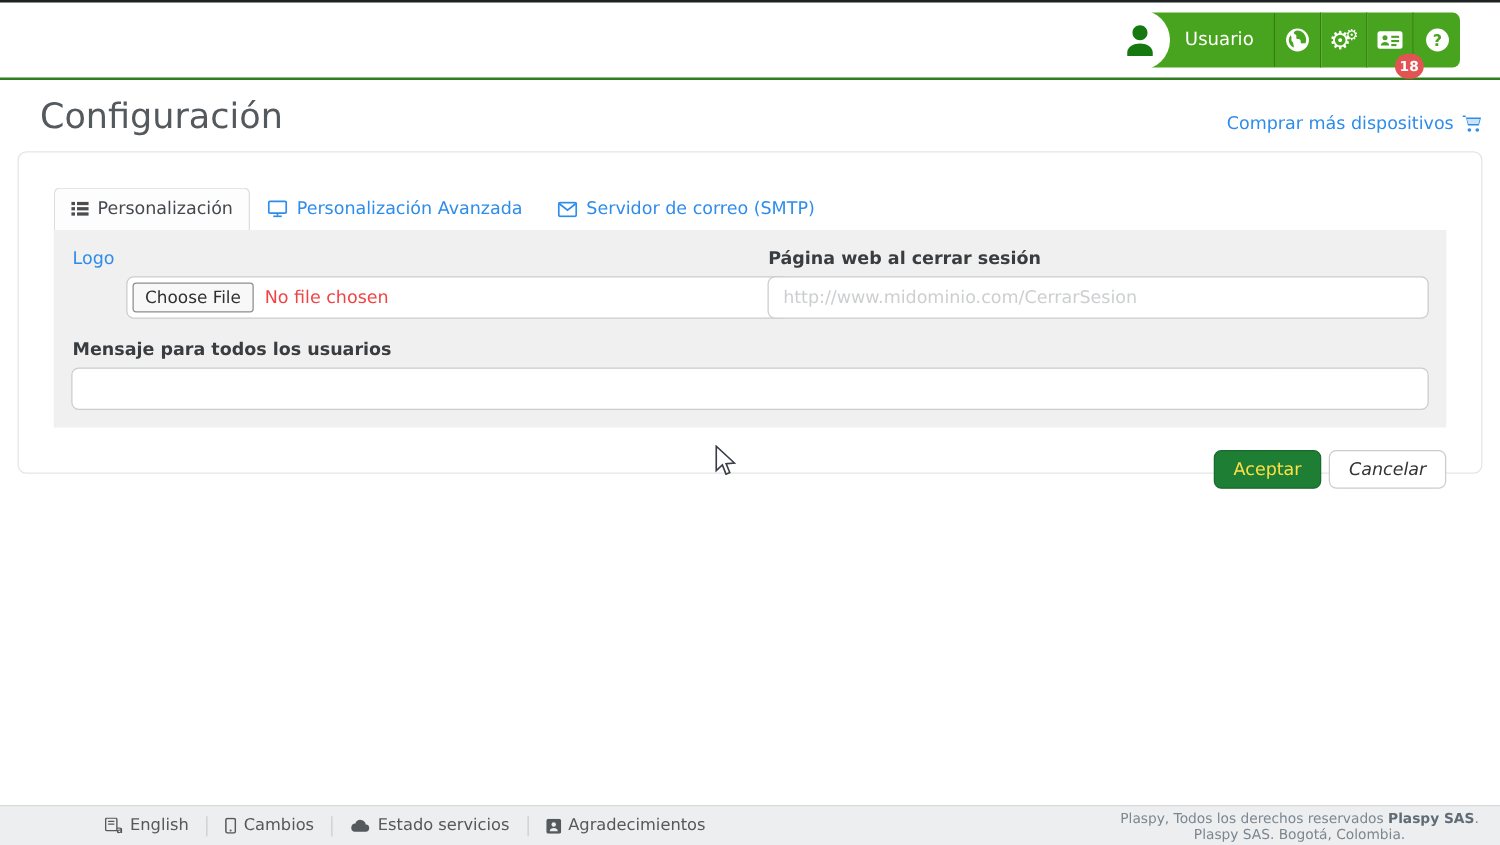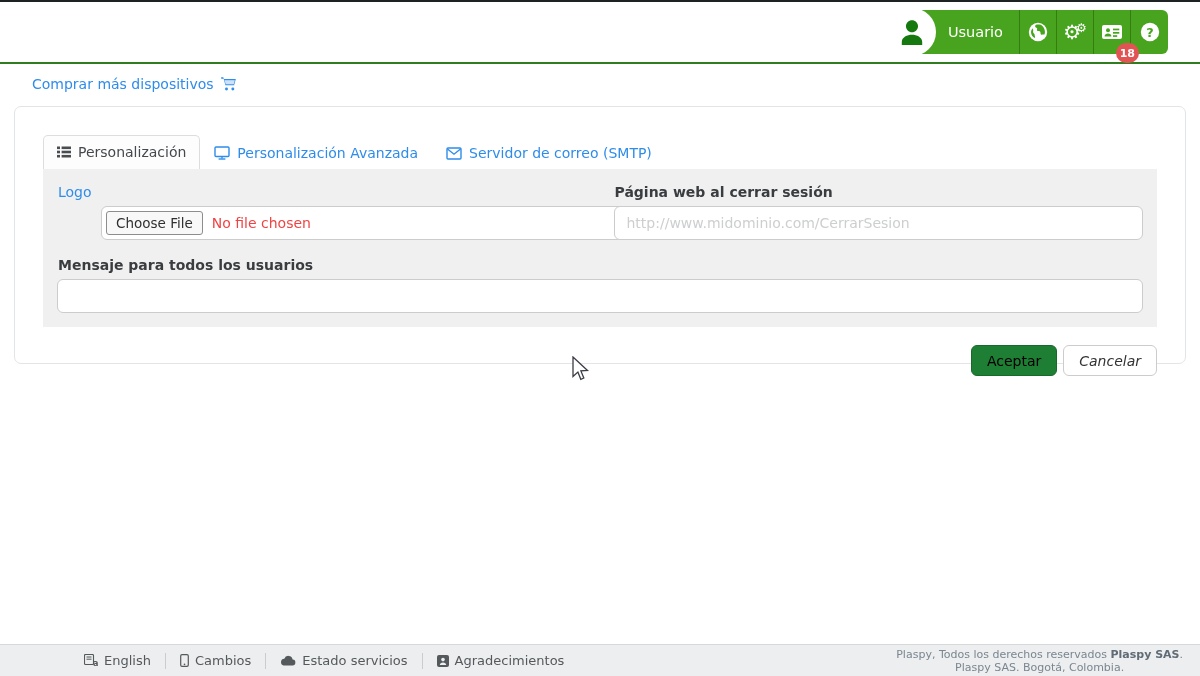--- a/index.html
+++ b/index.html
@@ -36,21 +36,21 @@
   
   .main { position:absolute; top:66px; left:0; right:0; }
   .title-row { display:flex; justify-content:space-between; align-items:flex-end; margin:10px 14px 0 32px; }
   .page-title { font-size:28px; font-weight:400; color:#54595e; }
   .buy-link { font-size:14px; color:#2e8ceb; text-decoration:none; display:flex; align-items:center; gap:6px; margin-bottom:2px; cursor:pointer; }
   .card {
     margin:12px 14px 0 14px; background:#fff; border:1px solid #e2e5e7; border-radius:7px;
     padding:28px 28px 24px 28px; height:258px;
   }
   
-  .tabs { display:flex; align-items:flex-end; }
+  .tabs { display:flex; align-items:center; }
   .tab {
     font-size:14px; padding:8px 14px; display:flex; align-items:center; gap:7px; cursor:pointer;
     color:#2e8ceb;
   }
   .tab.active {
     color:#45494d; background:#fdfdfd; border:1px solid #dddddd; border-bottom:none;
     border-radius:5px 5px 0 0; position:relative; top:0px; padding:8px 13px 9px 13px;
   }
   
   .panel { background:#f0f0f0; padding:14px; }
@@ -70,21 +70,21 @@
   }
   .file-btn {
     border:1px solid #8d8d8d; background:#f8f8f8; border-radius:3px; font-size:13.5px;
     color:#303030; padding:3px 9px; white-space:nowrap; cursor:pointer;
   }
   .file-status { font-size:14px; color:#ef4444; }
   .msg-block { margin-top:17px; }
   
   .actions { display:flex; justify-content:flex-end; gap:6px; margin-top:18px; }
   .btn { font-family:inherit; font-size:14px; border-radius:6px; padding:6px 15px; height:31px; cursor:pointer; }
-  .btn.accept { background:#1e7e34; border:1px solid #19692c; color:#000000; }
+  .btn.accept { background:#1e7e34; border:1px solid #19692c; color:#fde047; }
   .btn.cancel { background:#fff; border:1px solid #cccccc; color:#333;font-style:italic; }
   
   .footer {
     position:absolute; left:0; right:0; top:644px; height:32px; background:#eceeef;
     border-top:1px solid #d6d9da; display:flex; align-items:center;
   }
   .footer-links { display:flex; align-items:center; margin-left:84px; }
   .flink { display:flex; align-items:center; gap:6px; font-size:13px; color:#55595c; cursor:pointer; text-decoration:none; }
   .fsep { width:1px; height:16px; background:#c9cdd0; margin:0 14px; }
   .footer-copy { position:absolute; right:17px; top:3px; text-align:center; font-size:11px; line-height:13px; color:#7b8690; }
@@ -138,20 +138,21 @@
           <circle cx="12" cy="12" r="10" fill="#ffffff"></circle>
           <text x="12" y="17" text-anchor="middle" font-family="DejaVu Sans, sans-serif" font-size="14" font-weight="bold" fill="#48a41e">?</text>
         </svg>
       </span>
     </div>
   </div>
 </div>
 
 <div class="main">
   <div class="title-row">
+    <h1 class="page-title">Configuración</h1>
     <a class="buy-link">
       <span>Comprar más dispositivos</span>
       <span>
         <svg width="17" height="16" viewBox="0 0 24 24" fill="#2e8ceb">
           <path d="M1 2h3.2l.8 2.5h18l-2.6 9.5H7.3L5 4.7 4 4H1zM7.9 12.3h11.9l1.6-6H6.1z"></path>
           <path d="M6.1 6.3h15.3l-1.6 6H7.9z" opacity="0.25"></path>
           <circle cx="9" cy="19.5" r="2.2"></circle>
             <circle cx="18.5" cy="19.5" r="2.2"></circle>
         </svg>
       </span>

